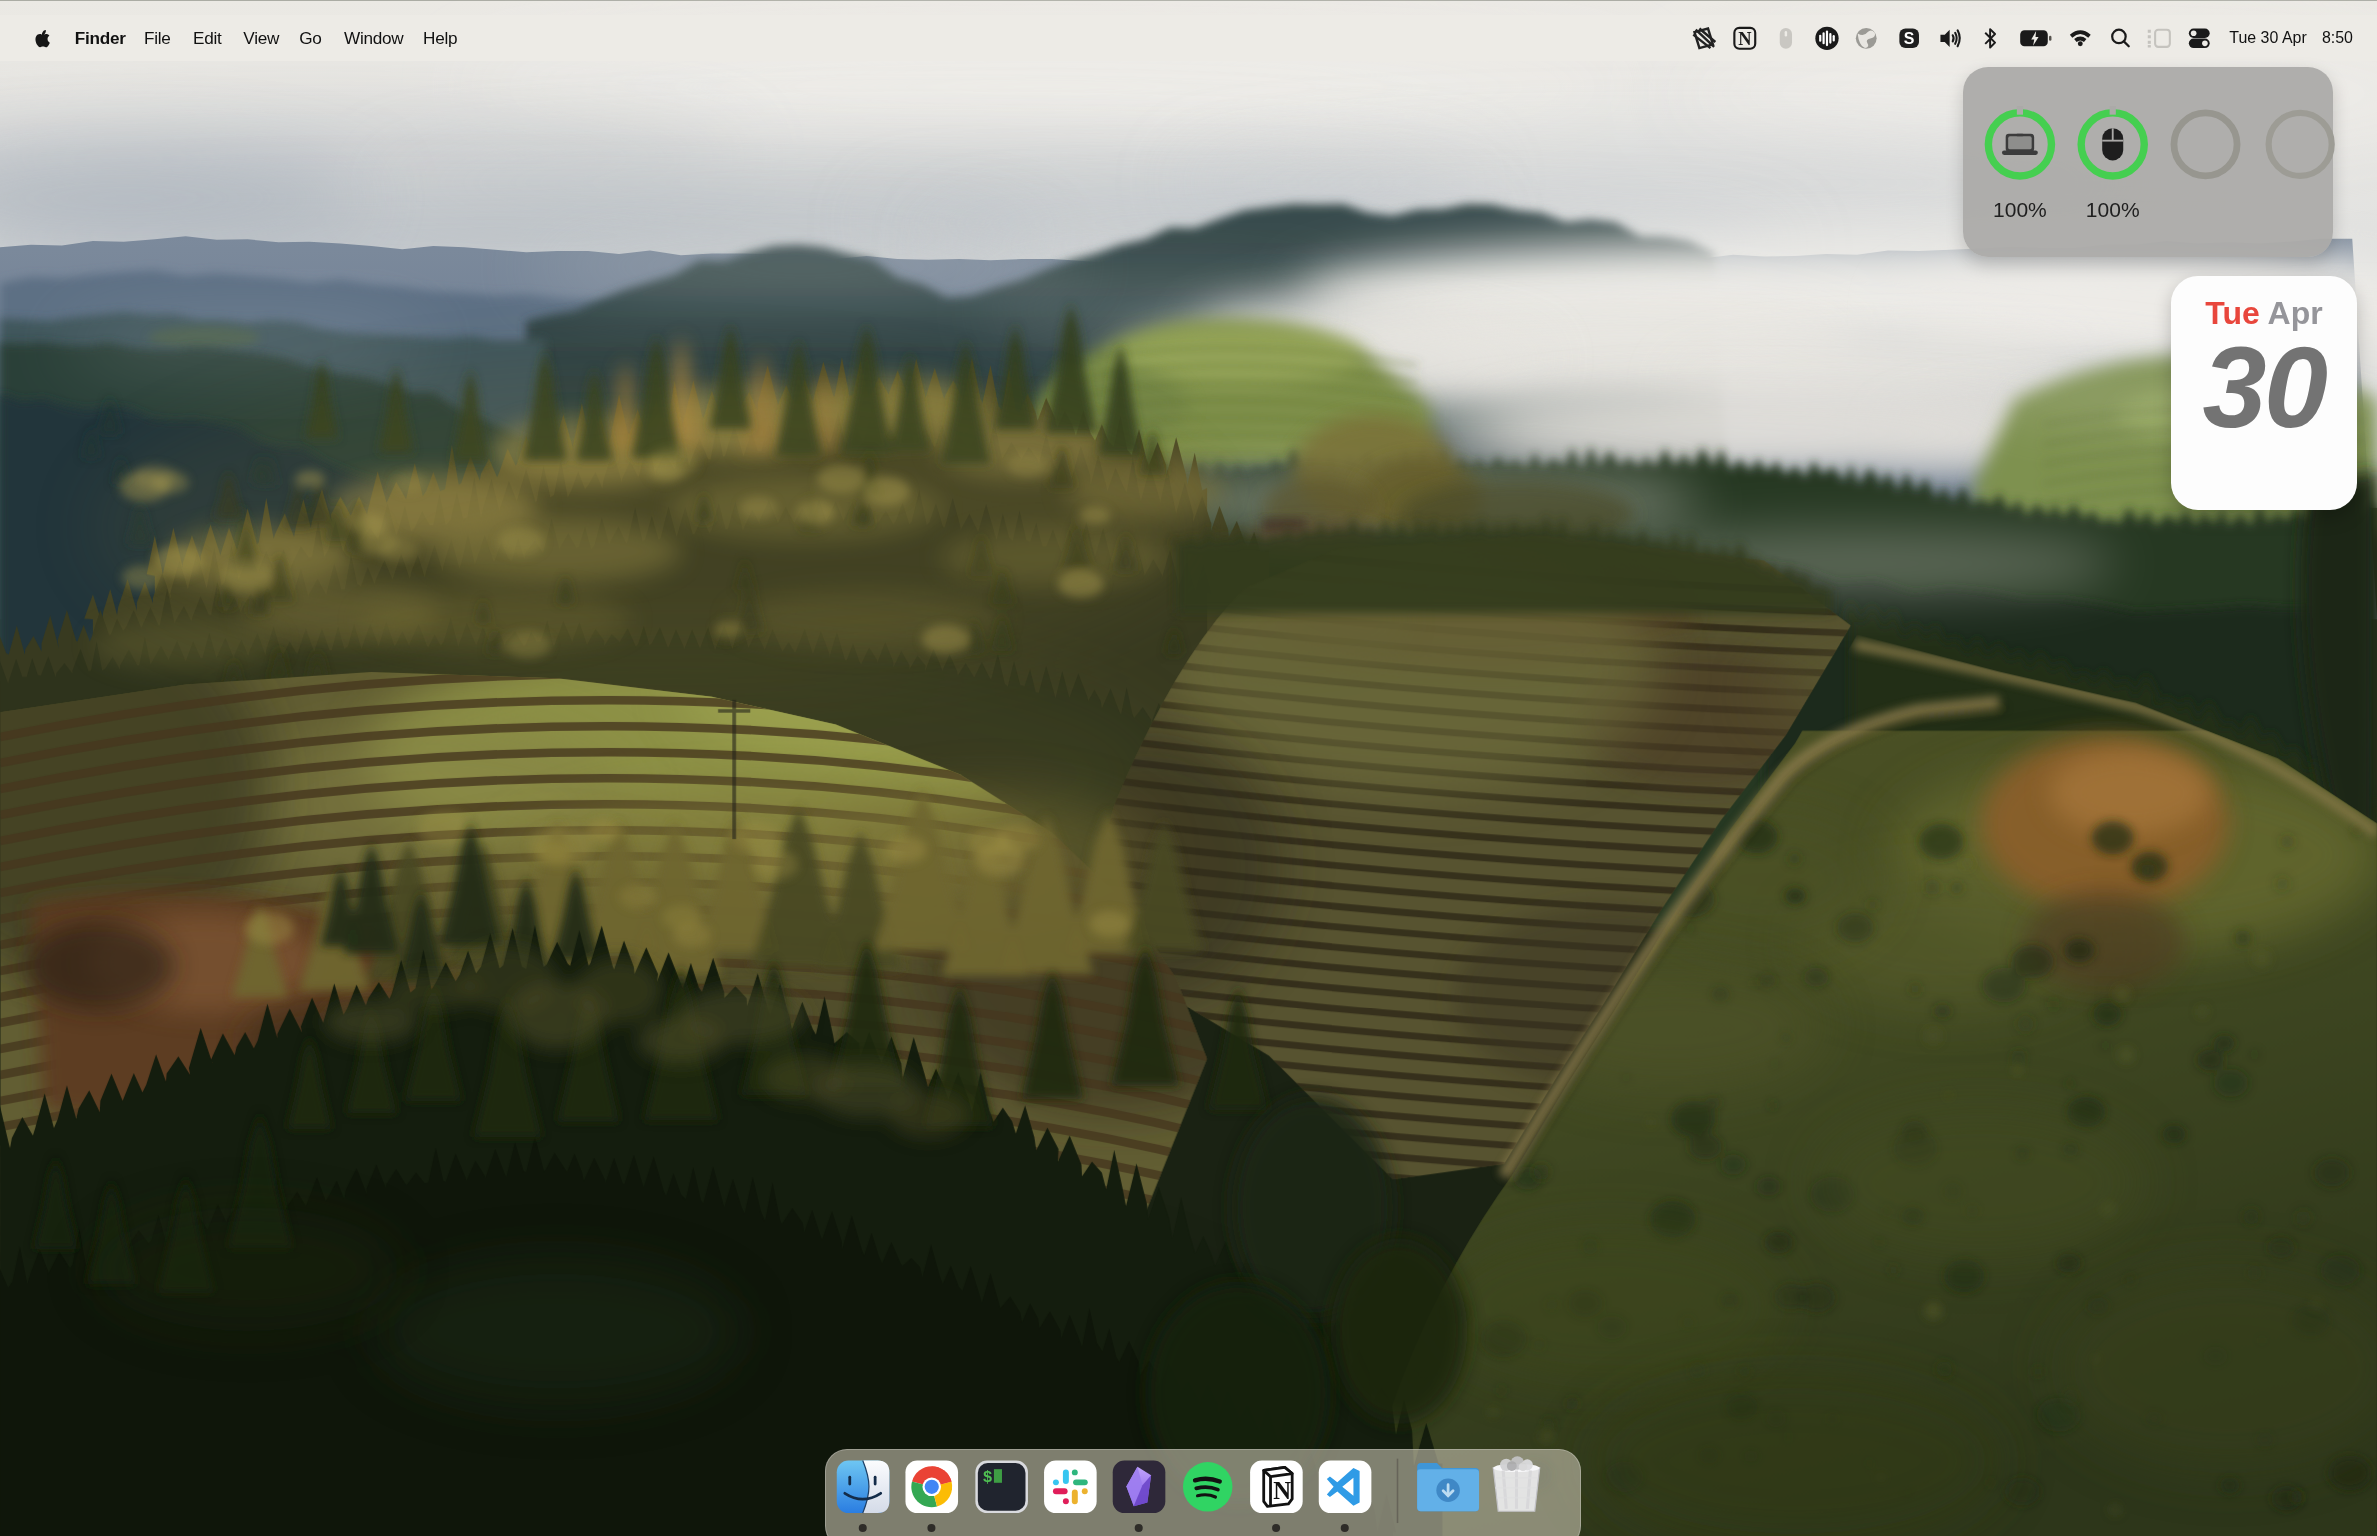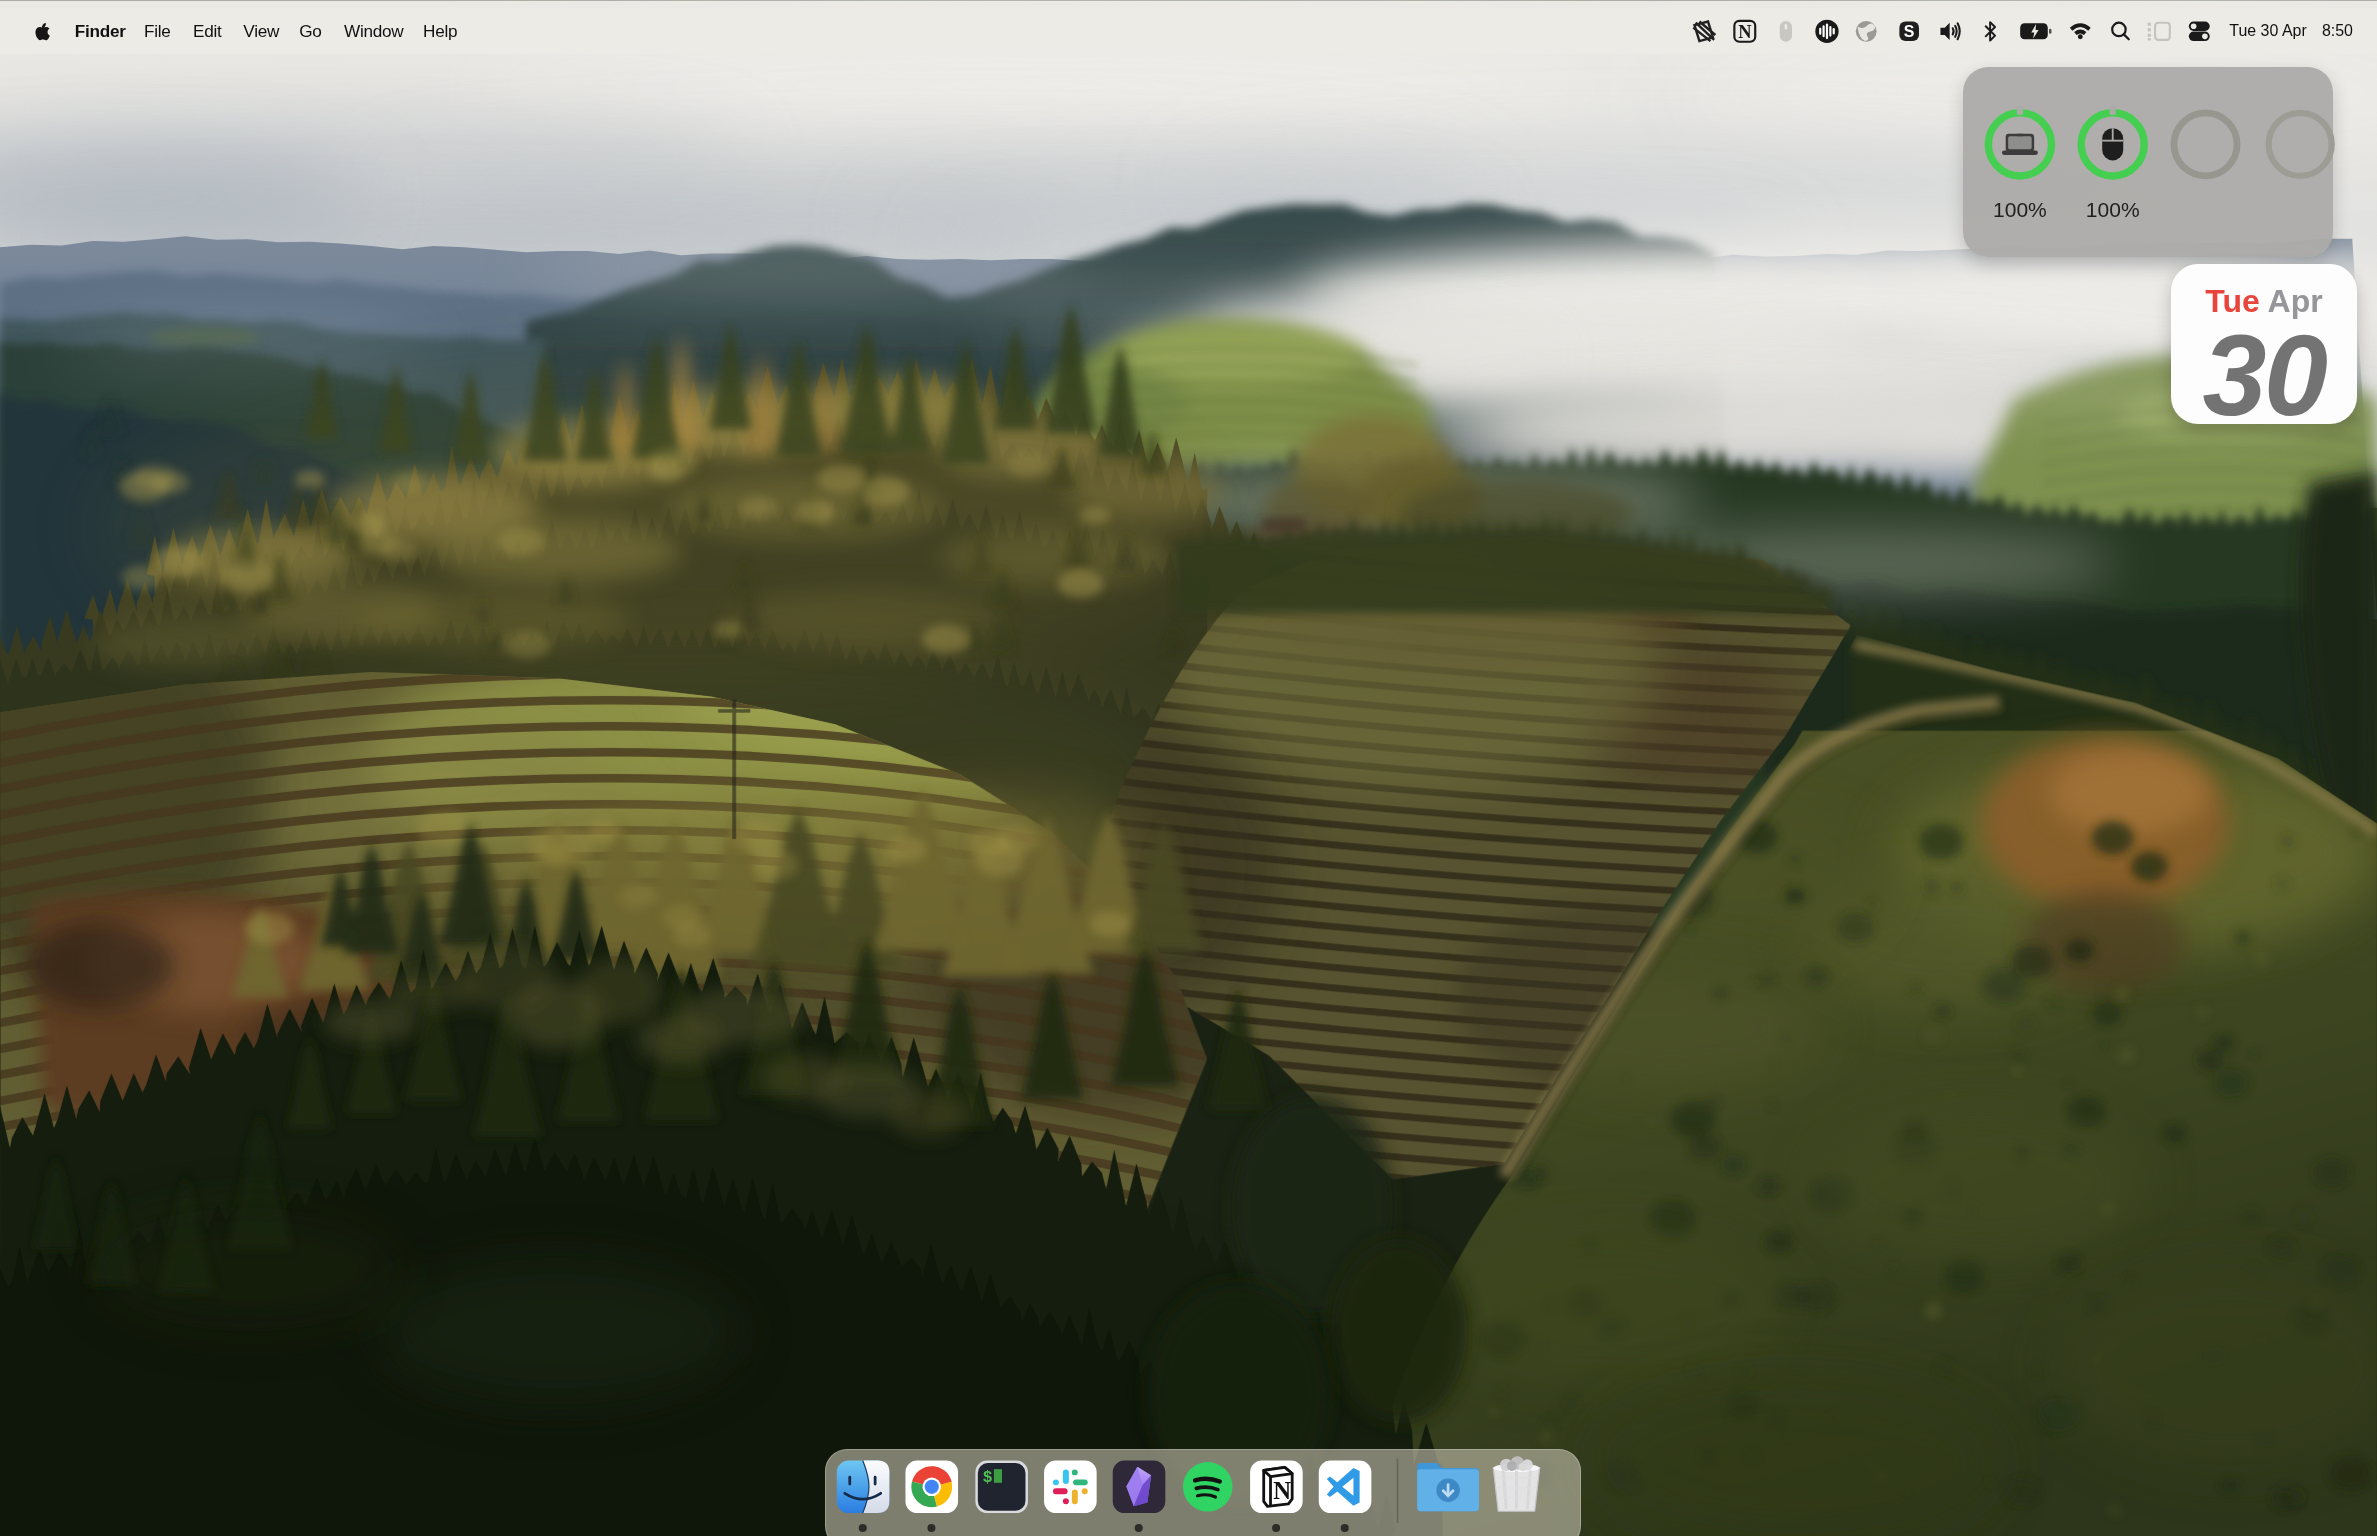--- a/index.html
+++ b/index.html
@@ -1,22 +1,22 @@
 <!DOCTYPE html>
 <html style="font-size:10px"><head><meta charset="utf-8">
 <style>
 html,body{margin:0;padding:0;width:2377px;height:1537px;overflow:hidden;background:#1a2213;}
 *{box-sizing:border-box}
 #screen{position:absolute;left:0;top:0;width:2377px;height:1537px;font-family:"Liberation Sans",sans-serif;}
 #wall{position:absolute;left:0;top:0;}
 
-#menubar{position:absolute;left:0;top:8px;width:2377px;height:46px;background:#edebe6;color:#161616;display:flex;align-items:center;font-size:18px;}
+#menubar{position:absolute;left:0;top:15px;width:2377px;height:46px;background:#edebe6;color:#161616;display:flex;align-items:center;font-size:18px;}
 
 #battWidget{position:absolute;left:1963px;top:67px;width:370px;height:190px;background:rgba(171,170,168,0.94);border-radius:25px;box-shadow:0 7.4px 18.6px rgba(0,0,0,0.18);}
-#calWidget{position:absolute;left:2171px;top:264px;width:186px;height:160px;background:#fdfdfd;border-radius:27px;box-shadow:0 7.4px 18.6px rgba(0,0,0,0.22);text-align:center;}
+#calWidget{position:absolute;left:2171px;top:276px;width:186px;height:234px;background:#fdfdfd;border-radius:27px;box-shadow:0 7.4px 18.6px rgba(0,0,0,0.22);text-align:center;}
 #calWidget .line1{margin-top:18.6px;font-size:32px;font-weight:bold;letter-spacing:0px;}
 #calWidget .line1 .tue{color:#e8463c;}
 #calWidget .line1 .apr{color:#95959a;}
 #calWidget .num{font-size:115px;font-weight:bold;color:#737373;margin-top:-11px;letter-spacing:-2.5px;font-style:italic;}
 
 #dock{position:absolute;left:825px;top:1449px;width:756px;height:99px;background:rgba(195,190,172,0.62);border-radius:22px;border:0.6px solid rgba(255,255,255,0.25);}
 </style>
 </head>
 <body>
 <div id="screen">

